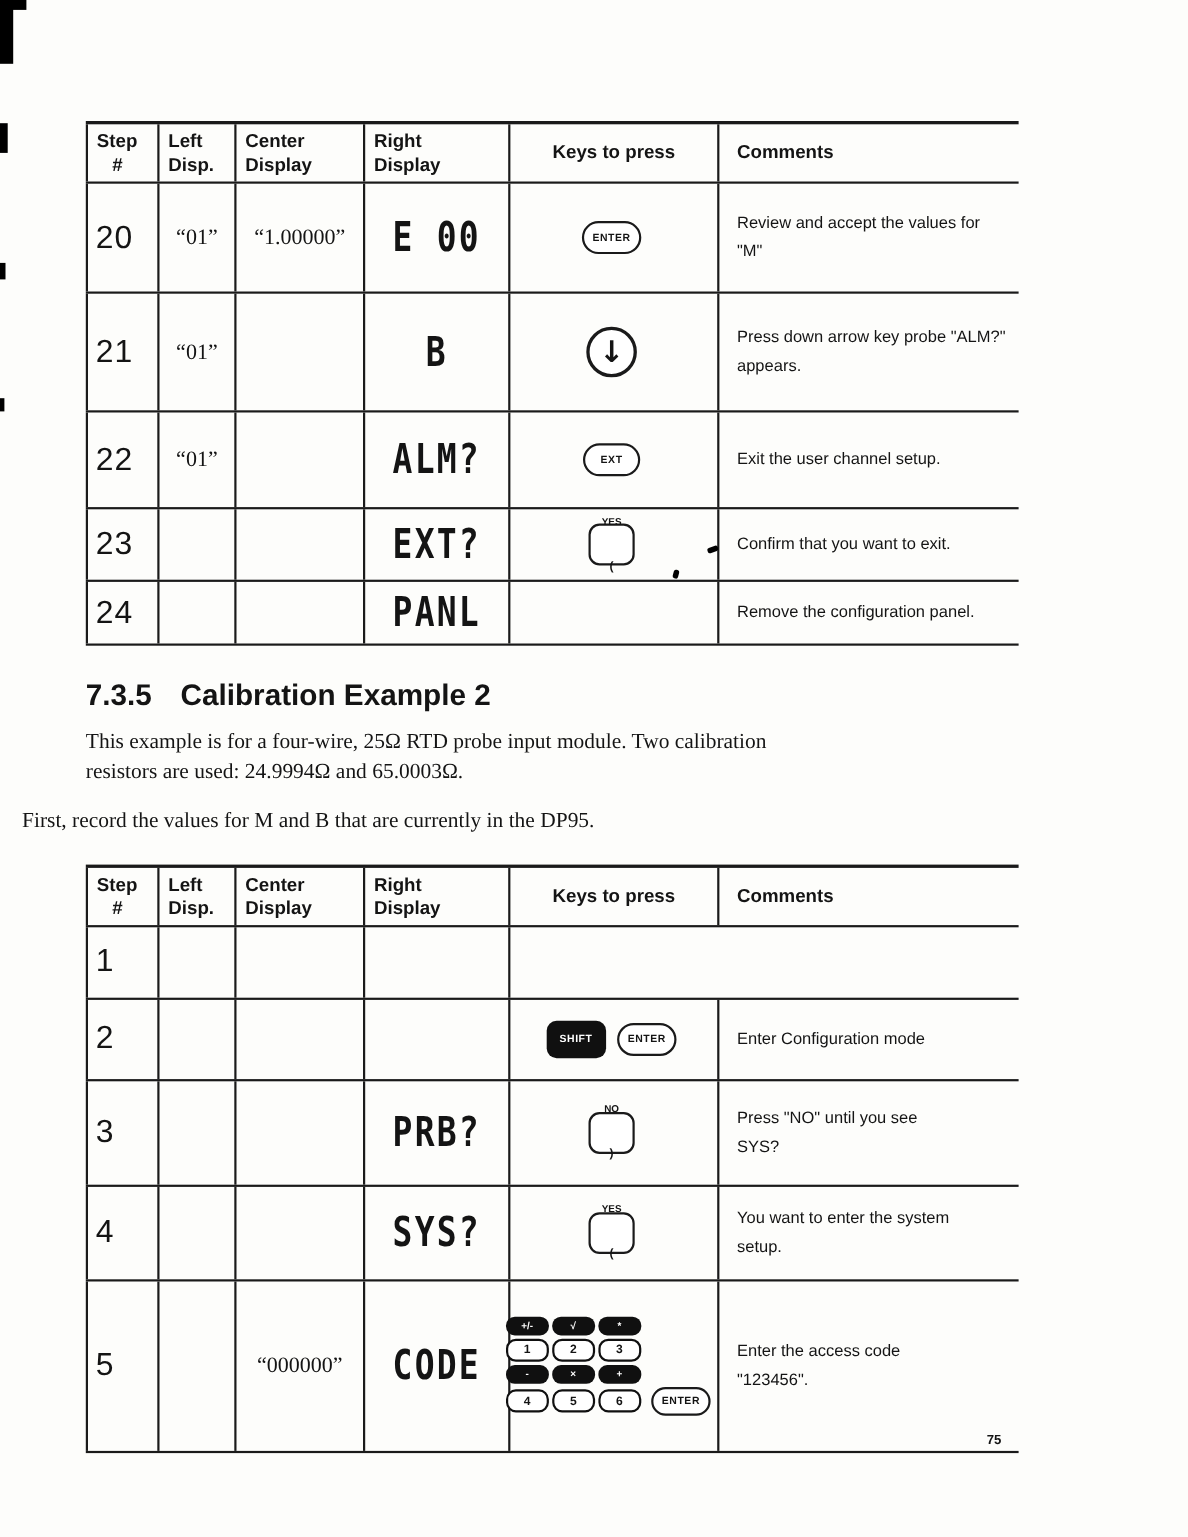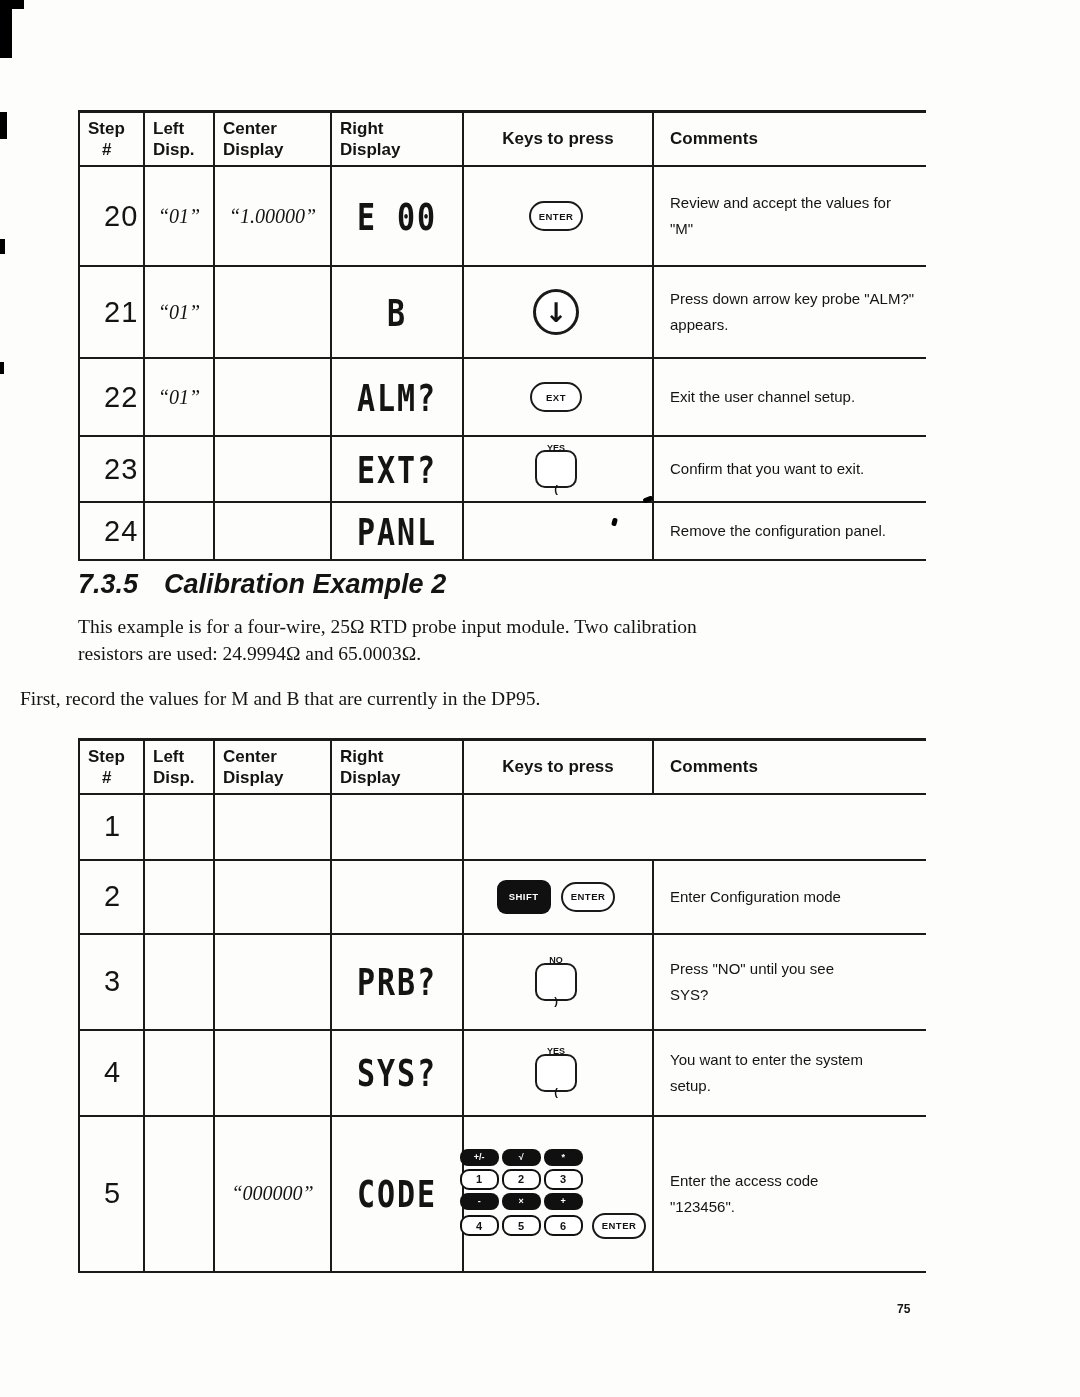--- a/index.html
+++ b/index.html
@@ -17,23 +17,23 @@
   .tbl { margin-left: 78px; width: 848px; border-top: 3px solid #1a1a1a; }
   .trow { display: grid; grid-template-columns: 65px 70px 117px 132px 190px 1fr; border-bottom: 2px solid #1a1a1a; }
   .c { border-left: 2px solid #1a1a1a; display: flex; flex-direction: column; justify-content: center; padding: 4px 8px; min-width: 0; }
 
   .hdr { font-weight: bold; font-size: 17px; line-height: 1.25; }
   .hdr .c { justify-content: center; }
   .hdr .hash { padding-left: 14px; }
   .hdr .keys-hdr { align-items: center; }
   .hdr .com-hdr { padding-left: 16px; }
 
-  .stepc { font-size: 29px; letter-spacing: 1px; padding-left: 24px; }
+  .stepc { font-size: 29px; letter-spacing: 1px; padding-left: 7px; }
   .dispc { align-items: center; }
-  .it { font-family: "Liberation Serif", serif; font-style: italic; font-size: 20px; white-space: nowrap; }
+  .it { font-family: "Liberation Serif", serif; font-size: 20px; white-space: nowrap; }
   .segc { align-items: center; }
   .seg {
     font-family: "DejaVu Sans Mono", monospace;
     font-weight: bold; font-size: 30px; letter-spacing: 2px;
     display: inline-block; transform: scaleY(1.25); white-space: pre;
   }
   .keysc { flex-direction: row; align-items: center; gap: 10px; padding-left: 4px; }
   .comc { font-size: 15px; line-height: 1.75; padding-left: 16px; padding-right: 6px; }
 
   
@@ -67,21 +67,21 @@
     font-size: 9px; font-weight: bold;
   }
   .kp-key {
     border: 2px solid #101010; border-radius: 9px; background: #fff;
     width: 39px; height: 21px; display: inline-flex; align-items: center; justify-content: center;
     font-size: 11px; font-weight: bold;
   }
   .kp-enter { margin-left: 6px; height: 26px; min-width: 48px; }
 
   
-  .section-heading { display: flex; gap: 26px; margin: 8px 0 0 78px; font-size: 27px; font-weight: bold; font-style: italic; }
+  .section-heading { display: flex; gap: 26px; margin: 30px 0 0 78px; font-size: 27px; font-weight: bold; }
   .para { margin: 13px 0 0 78px; width: 790px; font-family: "Liberation Serif", serif; font-size: 19.5px; line-height: 1.4; }
   .para2 { margin-top: 17px; margin-left: 20px; }
   .tbl2 { margin-top: 26px; }
   .pageno { position: absolute; left: 897px; top: 1302px; font-size: 12px; font-weight: bold; }
 
   
   .art { position: absolute; background: #000; }
   .art-a1 { left: 0; top: 0; width: 12px; height: 58px; }
   .art-a2 { left: 0; top: 0; width: 24px; height: 9px; }
   .art-a3 { left: 0; top: 112px; width: 7px; height: 27px; }
@@ -147,21 +147,21 @@
         <span class="key-pill">
             <span>ENTER</span>
           </span>
       </div>
       <div class="c comc">
         <div>Review and accept the values for</div>
         <div>"M"</div>
       </div>
     </div>
 
-    <div class="trow" style="height:92px">
+    <div class="trow" style="height:108px">
       <div class="c stepc">
           <span>21</span>
         </div>
       <div class="c dispc">
           <span class="it">“01”</span>
         </div>
       <div class="c dispc">
           <span class="it"></span>
         </div>
       <div class="c segc">
@@ -171,21 +171,21 @@
         <span class="key-circle">
             <span class="arrow">↓</span>
           </span>
       </div>
       <div class="c comc">
         <div>Press down arrow key probe "ALM?"</div>
         <div>appears.</div>
       </div>
     </div>
 
-    <div class="trow" style="height:78px">
+    <div class="trow" style="height:88px">
       <div class="c stepc">
           <span>22</span>
         </div>
       <div class="c dispc">
           <span class="it">“01”</span>
         </div>
       <div class="c dispc">
           <span class="it"></span>
         </div>
       <div class="c segc">

